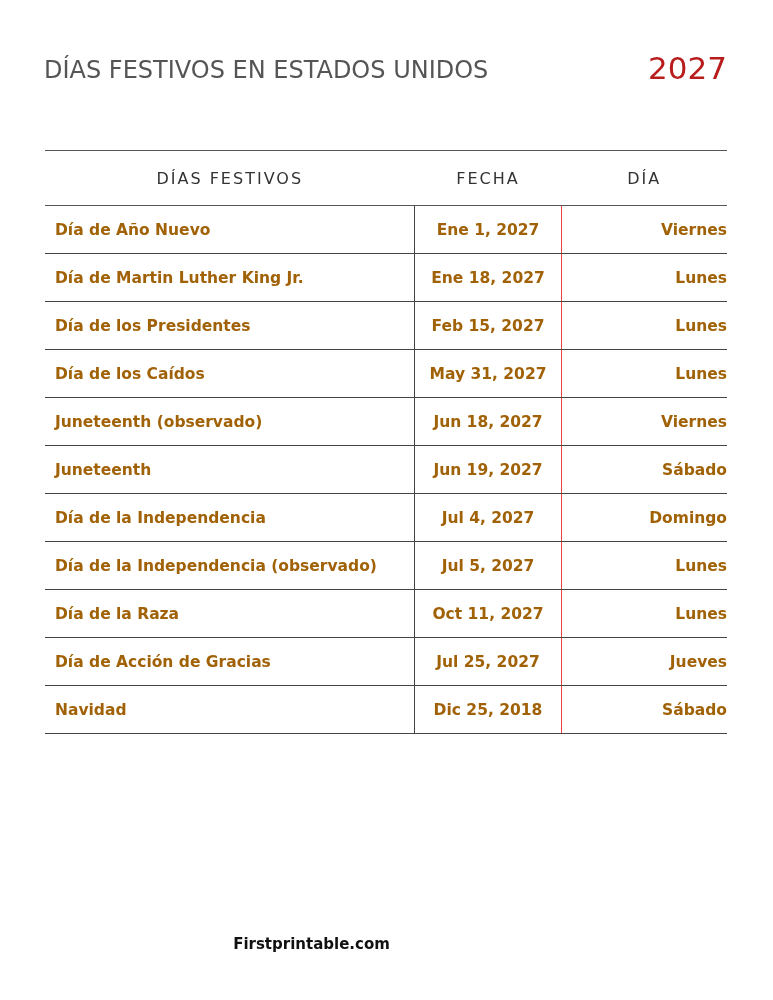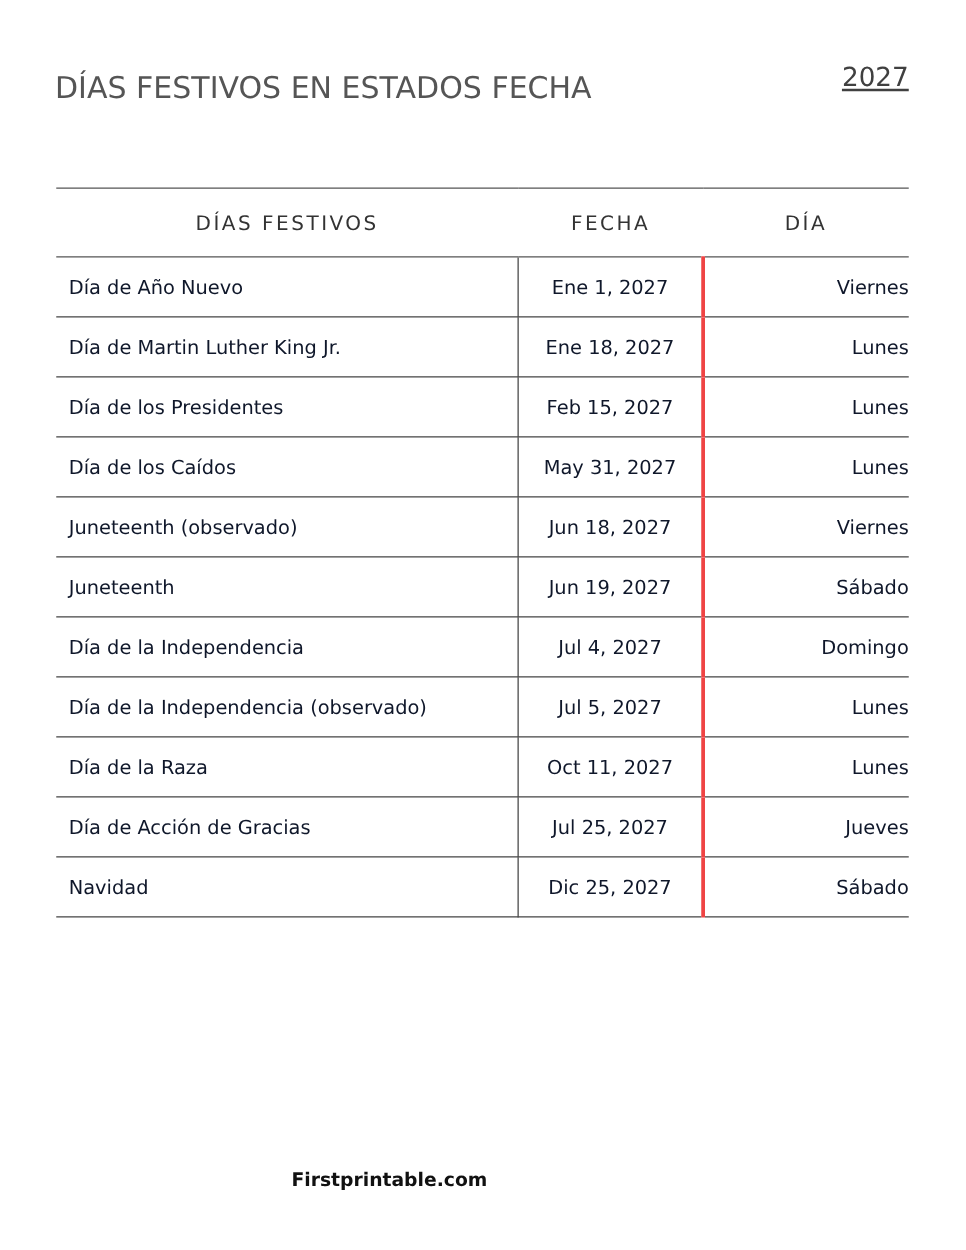--- a/index.html
+++ b/index.html
@@ -1,30 +1,30 @@
 <!DOCTYPE html>
 <html><head>
 <meta charset="utf-8">
 <style>
   html, body { margin:0; padding:0; background:#ffffff; }
   body { width:773px; height:1000px; position:relative; overflow:hidden; font-family:"DejaVu Sans", sans-serif; color:#222; }
   .title { position:absolute; left:44px; top:56px; font-size:24px; color:#555; letter-spacing:0px; font-weight:normal; }
-  .year { position:absolute; right:46px; top:50px; font-size:21px; color:#404040;text-decoration:underline; }
+  .year { position:absolute; right:46px; top:50px; font-size:31px; color:#b91c1c; }
   table { position:absolute; left:45px; top:150px; width:682px; border-collapse:collapse; }
   th { height:52px; font-weight:normal; font-size:16px; letter-spacing:2px; color:#333; border-top:1px solid #555; border-bottom:1.5px solid #555; text-align:center;margin-top:44px; }
-  td { height:47px; border-bottom:1px solid #444; font-size:15.5px; color:#0f172a; padding:0; }
+  td { height:47px; border-bottom:1px solid #444; font-size:15.5px; color:#a16207; padding:0;font-weight:bold; }
   td.name { padding-left:10px; width:359px; border-right:1px solid #444; }
-  td.date { text-align:center; width:146px; border-right:3px solid #ef4444; }
+  td.date { text-align:center; width:146px; border-right:1px solid #ef4444; }
   td.day { text-align:right; }
   .footer { position:absolute; left:0; width:623px; top:935px; text-align:center; font-size:15px; font-weight:bold; color:#111; }
 </style>
 </head>
 <body>
 
-<div class="title">DÍAS FESTIVOS EN ESTADOS FECHA</div>
+<div class="title">DÍAS FESTIVOS EN ESTADOS UNIDOS</div>
 <div class="year">2027</div>
 
 <table>
   <thead>
     <tr>
       <th>DÍAS FESTIVOS</th>
       <th>FECHA</th>
       <th>DÍA</th>
     </tr>
   </thead>
@@ -74,19 +74,19 @@
         <td class="date">Oct 11, 2027</td>
         <td class="day">Lunes</td>
       </tr>
       <tr>
         <td class="name">Día de Acción de Gracias</td>
         <td class="date">Jul 25, 2027</td>
         <td class="day">Jueves</td>
       </tr>
       <tr>
         <td class="name">Navidad</td>
-        <td class="date">Dic 25, 2027</td>
+        <td class="date">Dic 25, 2018</td>
         <td class="day">Sábado</td>
       </tr>
     </tbody>
 </table>
 
 <div class="footer">Firstprintable.com</div>
 
 </body></html>

